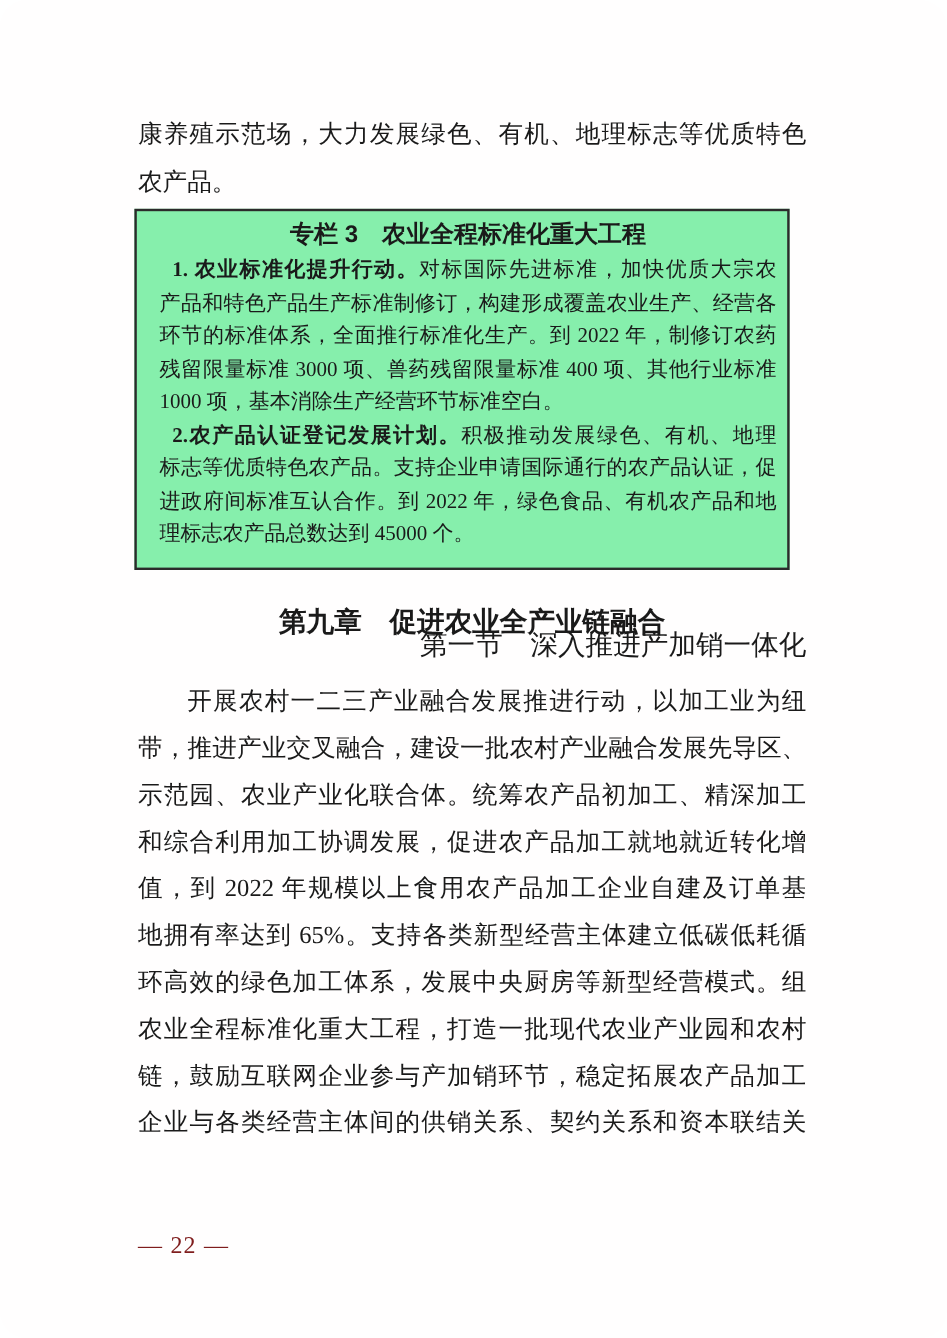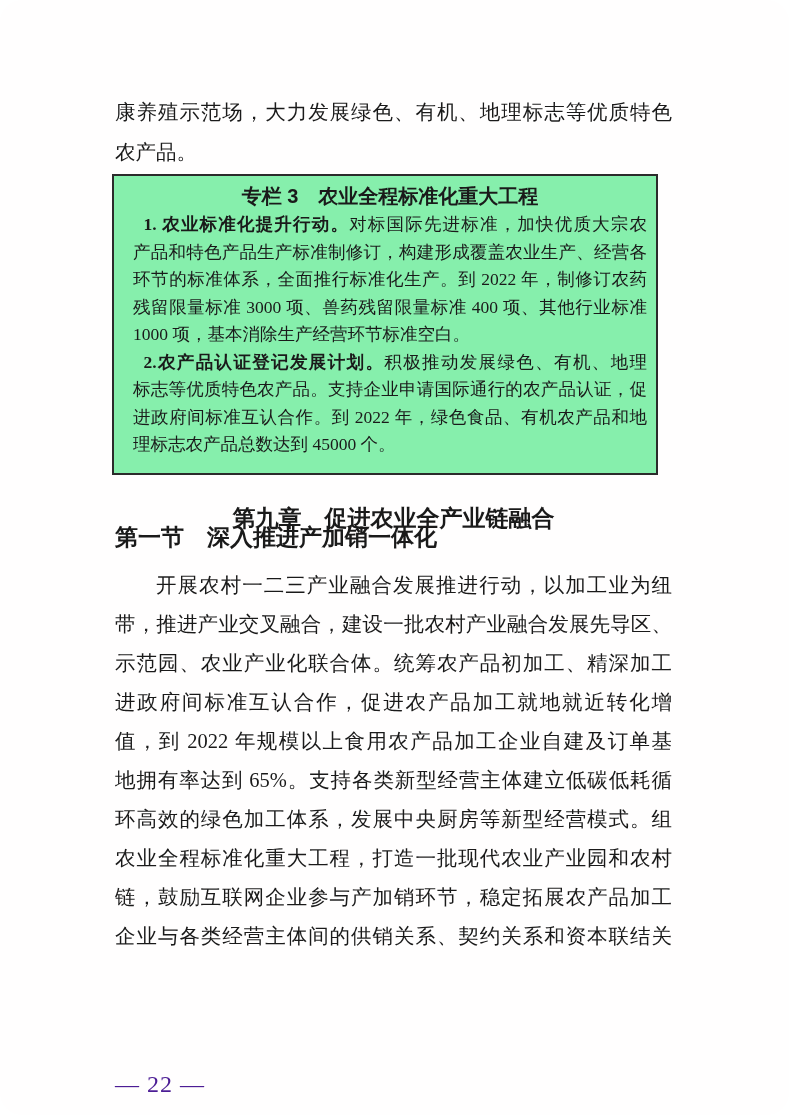--- a/index.html
+++ b/index.html
@@ -63,46 +63,45 @@
     text-align: center;
     font-family: "Liberation Sans", "DejaVu Sans", sans-serif;
     font-weight: 700;
     font-size: 23px;
     line-height: 28px;
     white-space: nowrap;
   }
   .section-heading {
     position: absolute;
     left: 115px; top: 524px; width: 557px;
-    text-align: left;
+    text-align: right;
     font-family: "Liberation Serif", "DejaVu Serif", serif;
-    font-weight: 700;
+    font-weight: 400;
     font-size: 23px;
     line-height: 28px;
     white-space: nowrap;
   }
 
   
   .body-para {
     position: absolute;
     left: 115px; top: 566px; width: 557px;
     font-size: 20.5px;
     line-height: 39px;
   }
 
   
   .page-number {
     position: absolute;
     left: 115px; top: 1024px;
-    font-size: 24px;
+    font-size: 20px;
     line-height: 28px;
     letter-spacing: 1px;
-    color: #4c1d95;
+    color: #7f1d1d;
     white-space: nowrap;
-    margin-top: 46px;
   }
 </style>
 </head>
 <body>
 
 <div class="page">
 
   <div class="intro">
       <div class="doc-line">康养殖示范场，大力发展绿色、有机、地理标志等优质特色</div>
       <div class="doc-line line-end">农产品。</div>
@@ -126,21 +125,21 @@
   </div>
 
   <div class="chapter-heading">第九章　促进农业全产业链融合</div>
 
   <div class="section-heading">第一节　深入推进产加销一体化</div>
 
   <div class="body-para">
       <div class="doc-line line-indent">开展农村一二三产业融合发展推进行动，以加工业为纽</div>
       <div class="doc-line">带，推进产业交叉融合，建设一批农村产业融合发展先导区、</div>
       <div class="doc-line">示范园、农业产业化联合体。统筹农产品初加工、精深加工</div>
-      <div class="doc-line">进政府间标准互认合作，促进农产品加工就地就近转化增</div>
+      <div class="doc-line">和综合利用加工协调发展，促进农产品加工就地就近转化增</div>
       <div class="doc-line">值，到 2022 年规模以上食用农产品加工企业自建及订单基</div>
       <div class="doc-line">地拥有率达到 65%。支持各类新型经营主体建立低碳低耗循</div>
       <div class="doc-line">环高效的绿色加工体系，发展中央厨房等新型经营模式。组</div>
       <div class="doc-line">农业全程标准化重大工程，打造一批现代农业产业园和农村</div>
       <div class="doc-line">链，鼓励互联网企业参与产加销环节，稳定拓展农产品加工</div>
       <div class="doc-line">企业与各类经营主体间的供销关系、契约关系和资本联结关</div>
     </div>
 
   <div class="page-number">— 22 —</div>
 

